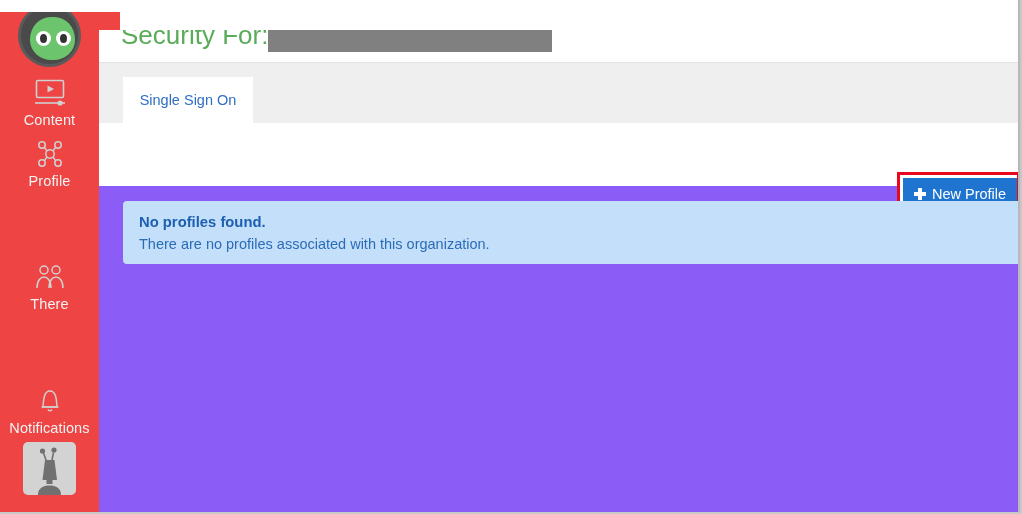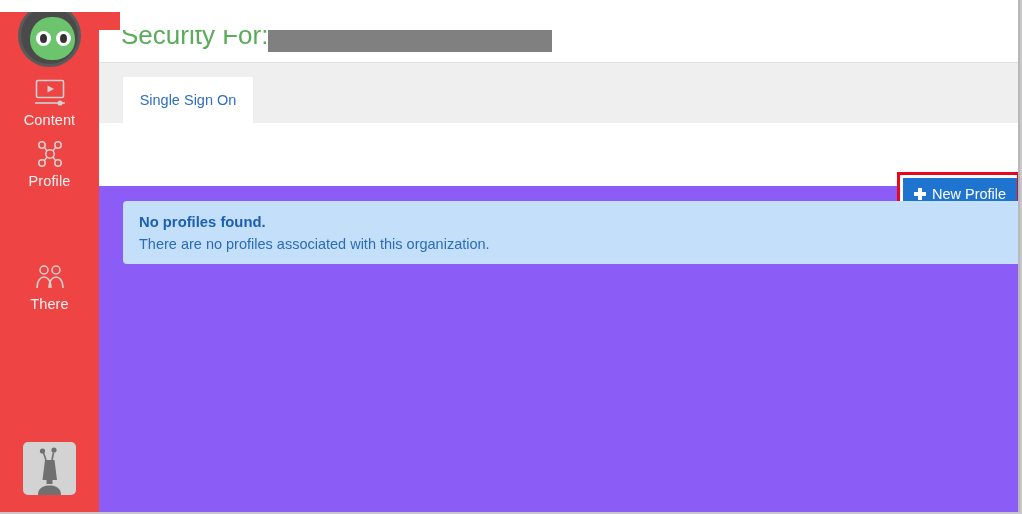--- a/index.html
+++ b/index.html
@@ -304,20 +304,30 @@
           <circle cx="11" cy="8" r="4"></circle>
           <circle cx="23" cy="8" r="4"></circle>
           <path d="M4 26 C4 18, 8 15, 11 15 C14 15, 18 18, 18 26"></path>
           <path d="M16 26 C16 18, 20 15, 23 15 C26 15, 30 18, 30 26"></path>
         </svg>
       </div>
       <div class="nav-label">There</div>
     </div>
 
 
+    <div class="nav-item" style="top:372px;">
+      <div class="nav-icon">
+        <svg width="34" height="30" viewBox="0 0 34 30" fill="none" stroke="#d0d0d0" stroke-width="1.5">
+          <path d="M10 21 C10 21, 10.5 13, 11.5 10 C12.6 6.6, 14.6 5, 17 5 C19.4 5, 21.4 6.6, 22.5 10 C23.5 13, 24 21, 24 21 Z"></path>
+          <line x1="8.5" y1="21" x2="25.5" y2="21"></line>
+          <path d="M15 23.5 C15.5 25, 18.5 25, 19 23.5"></path>
+        </svg>
+      </div>
+      <div class="nav-label">Notifications</div>
+    </div>
 
     <div class="avatar-tile">
       <svg width="53" height="53" viewBox="0 0 53 53">
         <circle cx="19.5" cy="9" r="2.6" fill="#707070"></circle>
         <circle cx="31" cy="8" r="2.6" fill="#707070"></circle>
         <line x1="20.5" y1="11" x2="23" y2="18" stroke="#707070" stroke-width="1.6"></line>
         <line x1="30.5" y1="10.5" x2="29" y2="18" stroke="#707070" stroke-width="1.6"></line>
         <path d="M22 18 L31.5 18 L34 38 L19.5 38 Z" fill="#707070"></path>
         <rect x="23.5" y="38" width="6" height="4" fill="#707070"></rect>
         <path d="M15 53 C15 46, 20 43.5, 26.5 43.5 C33 43.5, 38 46, 38 53 Z" fill="#707070"></path>

